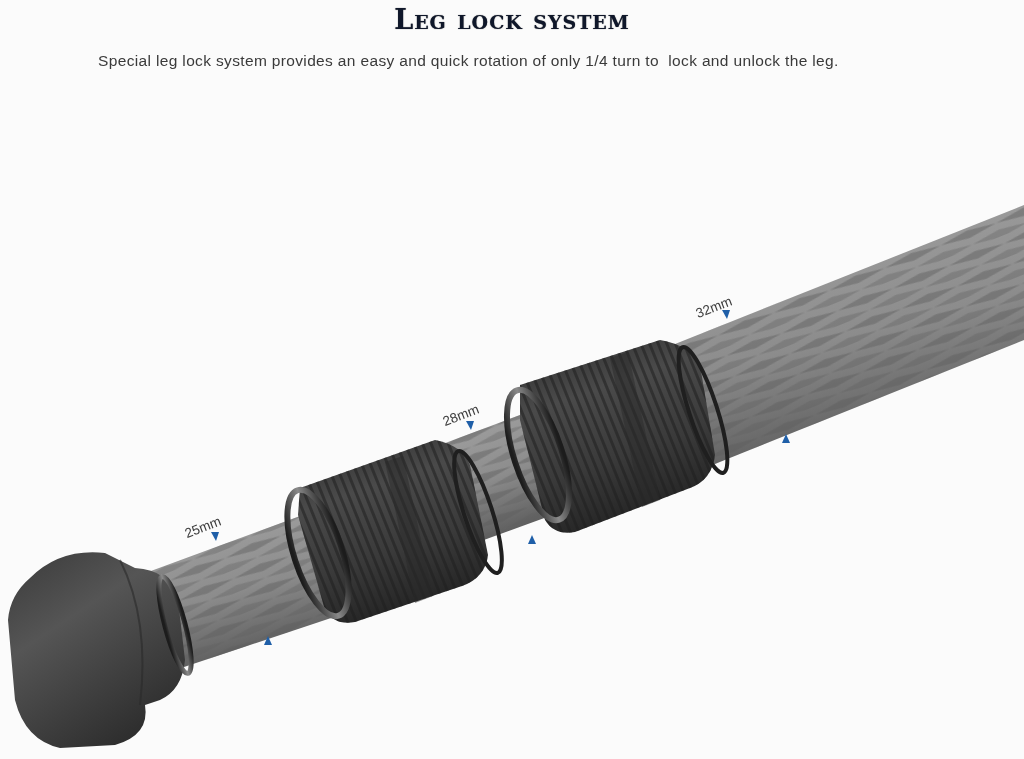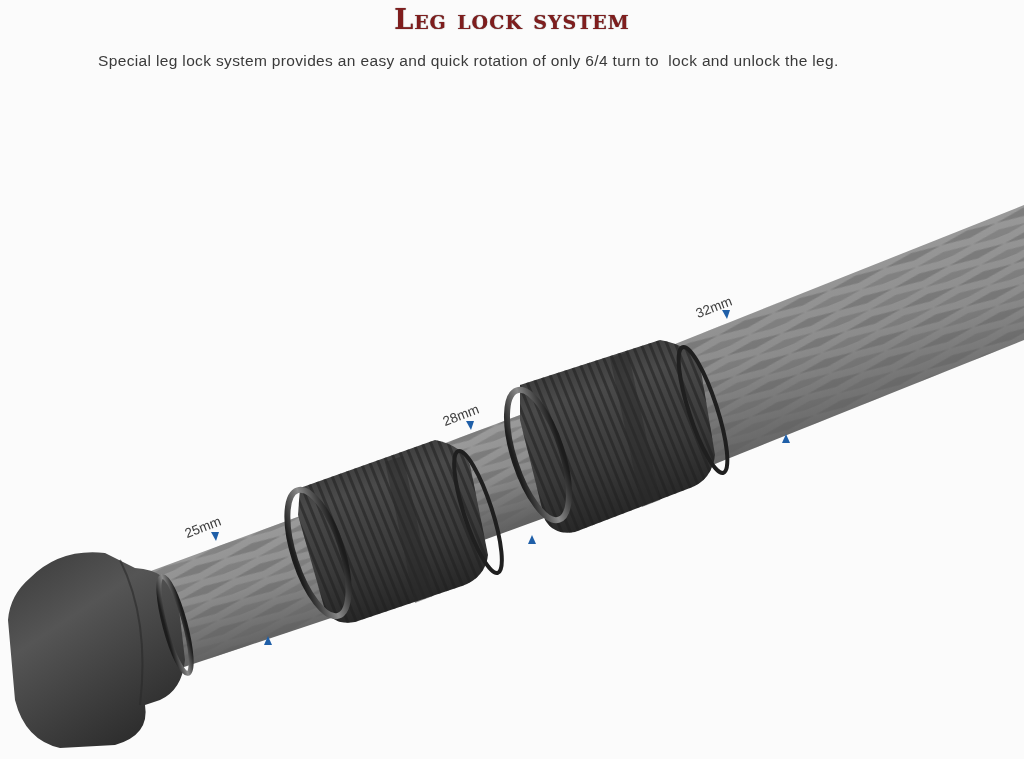--- a/index.html
+++ b/index.html
@@ -11,21 +11,21 @@
   }
   .title {
     position: absolute; left: 0; top: 0; width: 1024px;
     text-align: center;
     top: 2px;
     font-family: "DejaVu Serif", serif;
     font-weight: bold;
     font-size: 27px;
     font-variant: small-caps;
     letter-spacing: 1px;
-    color: #7f1d1d;
+    color: #0f172a;
     line-height: 36px;
     text-shadow: 0 0 1px #555;
   }
   .subtitle {
     position: absolute; left: 98px; top: 52px;
     font-family: "Liberation Sans", sans-serif;
     font-size: 15.5px;
     color: #3a3a3a;
     letter-spacing: 0.35px;
     white-space: pre;
@@ -38,21 +38,21 @@
     color: #3c3c3c;
     transform: rotate(-21deg);
     transform-origin: left bottom;
     white-space: nowrap;
   }
 </style>
 </head>
 <body>
 
 <div class="title">Leg lock system</div>
-<div class="subtitle">Special leg lock system provides an easy and quick rotation of only 6/4 turn to  lock and unlock the leg.</div>
+<div class="subtitle">Special leg lock system provides an easy and quick rotation of only 1/4 turn to  lock and unlock the leg.</div>
 
 <svg class="scene" width="1024" height="759" viewBox="0 0 1024 759">
   <defs>
     <linearGradient id="tubeGrad" x1="0" y1="0" x2="0.35" y2="1">
       <stop offset="0" stop-color="#6e6e6e"></stop>
       <stop offset="0.3" stop-color="#9a9a9a"></stop>
       <stop offset="0.6" stop-color="#8c8c8c"></stop>
       <stop offset="1" stop-color="#5a5a5a"></stop>
     </linearGradient>
     <linearGradient id="collarGrad" x1="0" y1="0" x2="0.35" y2="1">

